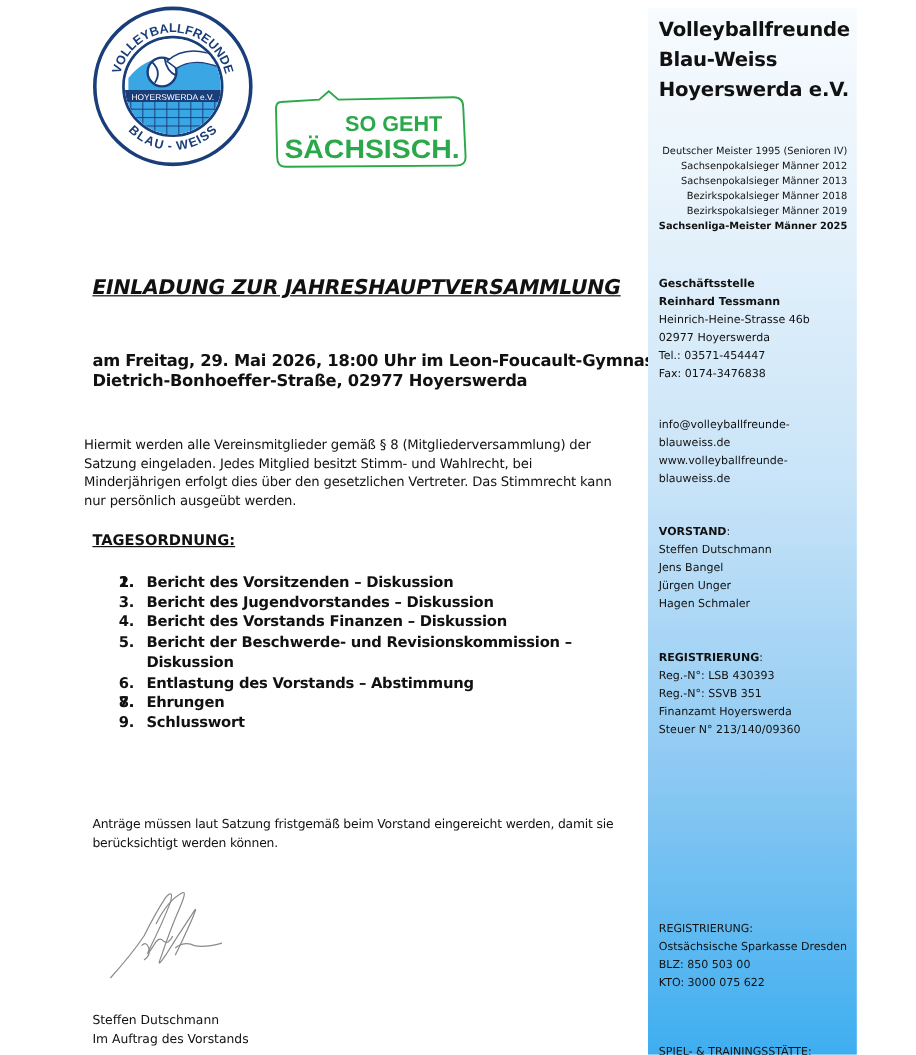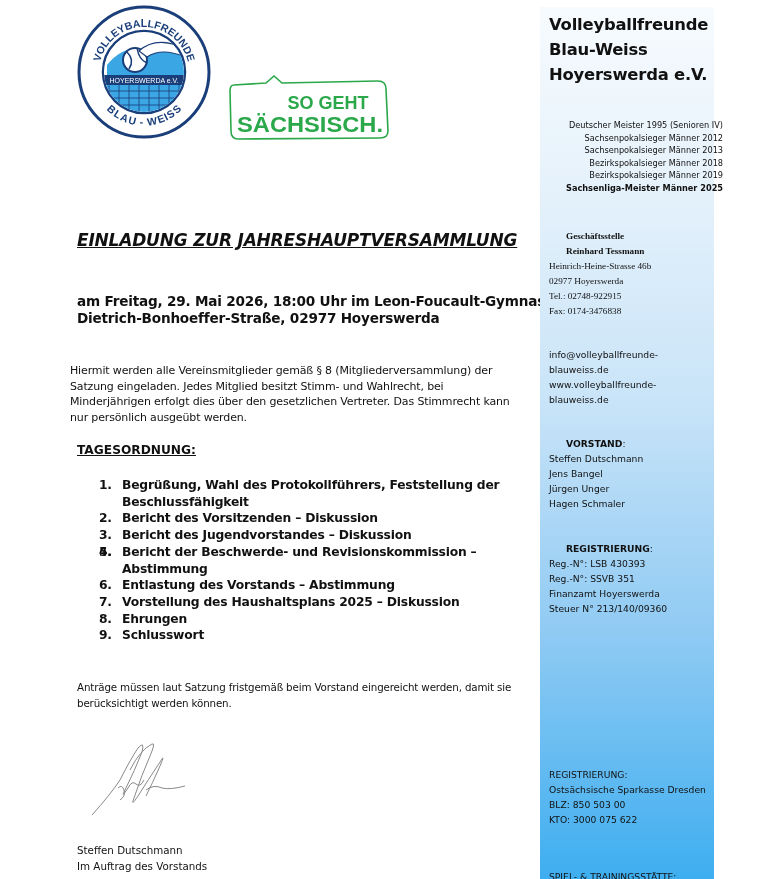--- a/index.html
+++ b/index.html
@@ -24,23 +24,23 @@
   .antraege { left: 77px; top: 680px; width: 440px; font-size: 10.3px; line-height: 15.6px; letter-spacing: -0.15px; }
   #signature { left: 90px; top: 740px; width: 110px; height: 80px; }
   .signer { left: 77px; top: 842px; font-size: 10.3px; line-height: 16px; }
 
   
   .sidebar { left: 540px; top: 7px; width: 174px; height: 872px;
              background: linear-gradient(to bottom, #f7fbfe 0%, #e6f2fb 20%, #c9e4f8 45%, #8fcaf3 72%, #3eaef0 100%); }
   .sb-title { left: 549px; top: 12px; font-size: 16.4px; font-weight: bold; line-height: 25px; color: #111; letter-spacing: -0.2px; }
   .sb-small { font-size: 8.2px; line-height: 12.5px; color: #111; text-align: right; }
   .sb-med { font-size: 9.2px; line-height: 15px; color: #111; }
-  .b { font-weight: bold; margin-left: 17px; }
+  .b { font-weight: bold; }
   .titles { left: 549px; top: 119px; }
-  .office { left: 549px; top: 229px; font-family: Liberation Serif, serif; }
+  .office { left: 549px; top: 229px; }
   .contact { left: 549px; top: 347px; }
   .board { left: 549px; top: 436px; }
   .reg { left: 549px; top: 541px; }
   .bank { left: 549px; top: 767px; }
   .venue { left: 549px; top: 869px; }
 </style>
 </head>
 <body>
 
 <svg id="club-logo" class="abs" viewBox="0 0 134 134">
@@ -95,27 +95,27 @@
 <div class="abs when">
   <div>am Freitag, 29. Mai 2026, 18:00 Uhr im Leon-Foucault-Gymnasium,</div>
   <div>Dietrich-Bonhoeffer-Straße, 02977 Hoyerswerda</div>
 </div>
 
 <div class="abs intro">Hiermit werden alle Vereinsmitglieder gemäß § 8 (Mitgliederversammlung) der Satzung eingeladen. Jedes Mitglied besitzt Stimm- und Wahlrecht, bei Minderjährigen erfolgt dies über den gesetzlichen Vertreter. Das Stimmrecht kann nur persönlich ausgeübt werden.</div>
 
 <div class="abs agenda-head">TAGESORDNUNG:</div>
 
 <ol class="abs agenda">
-  <li><span class="num">1.</span><span>Begrüßung, Wahl des Protokollführers, Feststellung der Beschlussfähigkeit</span></li>
+  <li><span class="num">1.</span></li>
   <li><span class="num">2.</span><span>Bericht des Vorsitzenden – Diskussion</span></li>
   <li><span class="num">3.</span><span>Bericht des Jugendvorstandes – Diskussion</span></li>
-  <li><span class="num">4.</span></li>
-  <li><span class="num">5.</span><span>Bericht der Beschwerde- und Revisionskommission – Abstimmung</span></li>
+  <li><span class="num">4.</span><span>Bericht des Vorstands Finanzen – Diskussion</span></li>
+  <li><span class="num">5.</span><span>Bericht der Beschwerde- und Revisionskommission – Diskussion</span></li>
   <li><span class="num">6.</span><span>Entlastung des Vorstands – Abstimmung</span></li>
-  <li><span class="num">7.</span><span>Vorstellung des Haushaltsplans 2025 – Diskussion</span></li>
+  <li><span class="num">7.</span></li>
   <li><span class="num">8.</span><span>Ehrungen</span></li>
   <li><span class="num">9.</span><span>Schlusswort</span></li>
 </ol>
 
 <div class="abs antraege">Anträge müssen laut Satzung fristgemäß beim Vorstand eingereicht werden, damit sie berücksichtigt werden können.</div>
 
 <svg id="signature" class="abs" viewBox="0 0 110 80">
   <g fill="none" stroke="#8a8a8a" stroke-width="1">
     <path d="M 2 75 Q 20 55 30 40 Q 40 20 48 8 Q 55 0 52 12 Q 45 30 35 50 Q 30 60 38 48 Q 42 40 46 44 Q 50 48 54 40"></path>
     <path d="M 40 30 Q 50 10 62 4 Q 66 2 60 16 Q 52 34 44 58 Q 40 68 48 56 Q 58 40 70 22 Q 76 12 70 26 Q 62 44 56 56"></path>
@@ -144,21 +144,21 @@
   <div>Bezirkspokalsieger Männer 2018</div>
   <div>Bezirkspokalsieger Männer 2019</div>
   <div class="b">Sachsenliga-Meister Männer 2025</div>
 </div>
 
 <div class="abs office sb-med">
   <div class="b">Geschäftsstelle</div>
   <div class="b">Reinhard Tessmann</div>
   <div>Heinrich-Heine-Strasse 46b</div>
   <div>02977 Hoyerswerda</div>
-  <div>Tel.: 02748-922915</div>
+  <div>Tel.: 03571-454447</div>
   <div>Fax: 0174-3476838</div>
 </div>
 
 <div class="abs contact sb-med">
   <div>
     <div>info@volleyballfreunde-</div>
     <div>blauweiss.de</div>
   </div>
   <div>
     <div>www.volleyballfreunde-</div>

